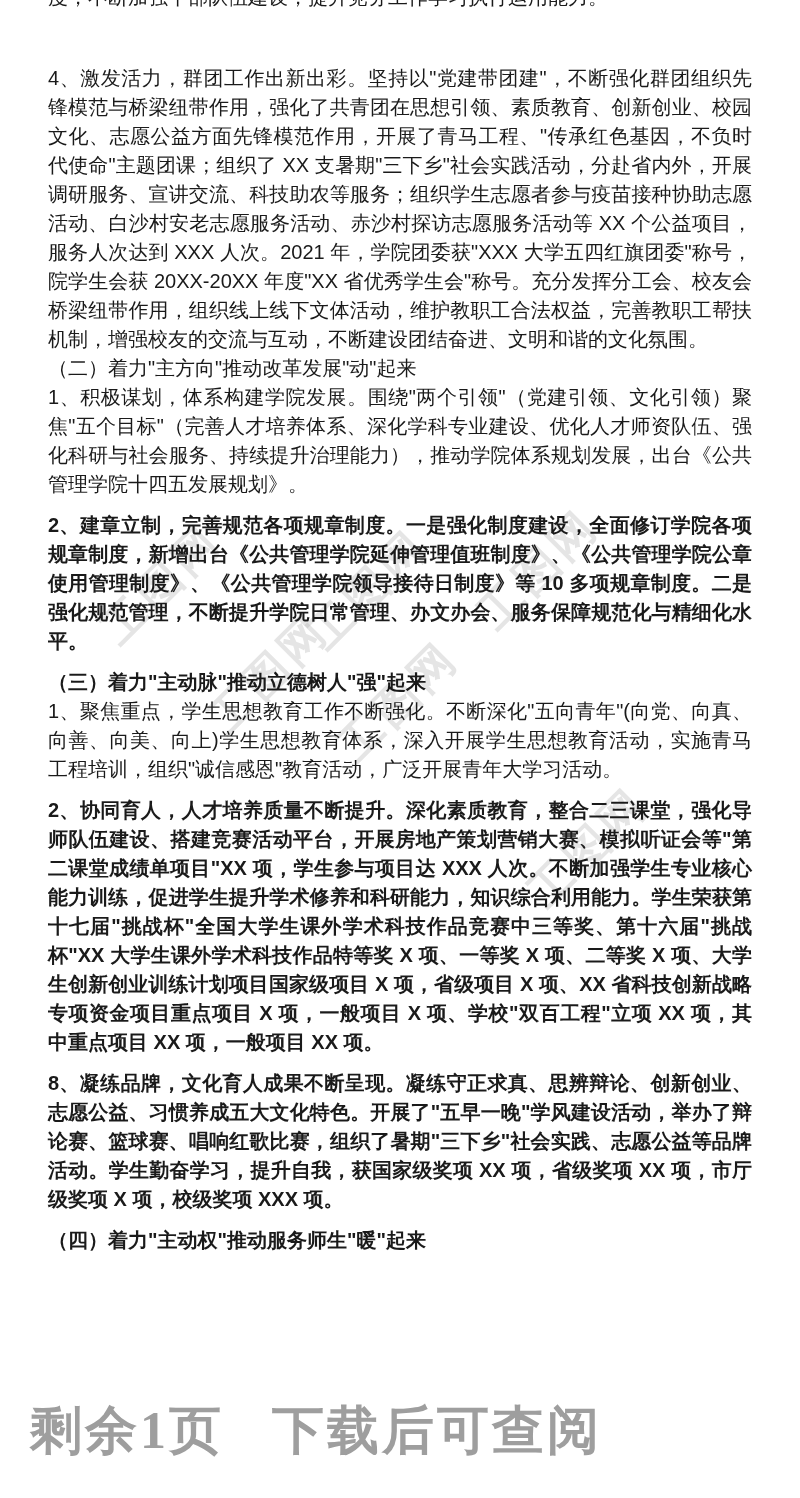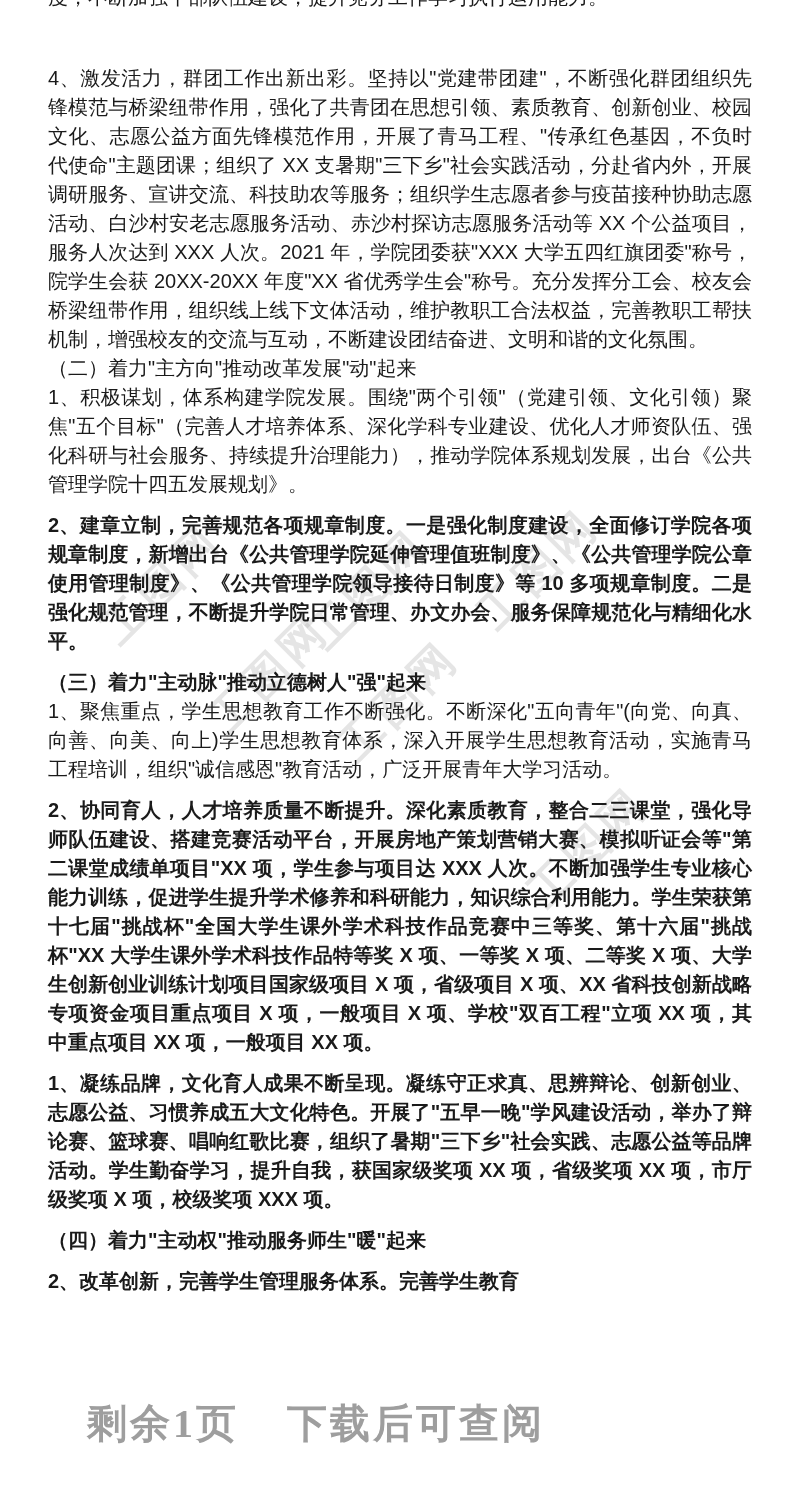--- a/index.html
+++ b/index.html
@@ -58,21 +58,21 @@
   .wm5 { left: 325px; top: 672px; }
   .wm6 { left: 515px; top: 818px; }
   
   .footer {
     position: absolute;
     left: 0; top: 1396px;
     width: 632px;
     text-align: center;
     font-family: "Liberation Serif", "DejaVu Serif", serif;
     font-weight: 700;
-    font-size: 40px;
+    font-size: 52px;
     color: #9e9e9e;
     letter-spacing: 3px;
   }
   .footer .spacer { display: inline-block; width: 48px; }
 </style>
 </head>
 <body>
 
 <div class="page">
 
@@ -96,26 +96,25 @@
     <p class="block">1、积极谋划，体系构建学院发展。围绕"两个引领"（党建引领、文化引领）聚焦"五个目标"（完善人才培养体系、深化学科专业建设、优化人才师资队伍、强化科研与社会服务、持续提升治理能力），推动学院体系规划发展，出台《公共管理学院十四五发展规划》。</p>
 
     <p class="block gap">2、建章立制，完善规范各项规章制度。一是强化制度建设，全面修订学院各项规章制度，新增出台《公共管理学院延伸管理值班制度》、《公共管理学院公章使用管理制度》、《公共管理学院领导接待日制度》等 10 多项规章制度。二是强化规范管理，不断提升学院日常管理、办文办会、服务保障规范化与精细化水平。</p>
 
     <p class="block gap">（三）着力"主动脉"推动立德树人"强"起来</p>
 
     <p class="block">1、聚焦重点，学生思想教育工作不断强化。不断深化"五向青年"(向党、向真、向善、向美、向上)学生思想教育体系，深入开展学生思想教育活动，实施青马工程培训，组织"诚信感恩"教育活动，广泛开展青年大学习活动。</p>
 
     <p class="block gap">2、协同育人，人才培养质量不断提升。深化素质教育，整合二三课堂，强化导师队伍建设、搭建竞赛活动平台，开展房地产策划营销大赛、模拟听证会等"第二课堂成绩单项目"XX 项，学生参与项目达 XXX 人次。不断加强学生专业核心能力训练，促进学生提升学术修养和科研能力，知识综合利用能力。学生荣获第十七届"挑战杯"全国大学生课外学术科技作品竞赛中三等奖、第十六届"挑战杯"XX 大学生课外学术科技作品特等奖 X 项、一等奖 X 项、二等奖 X 项、大学生创新创业训练计划项目国家级项目 X 项，省级项目 X 项、XX 省科技创新战略专项资金项目重点项目 X 项，一般项目 X 项、学校"双百工程"立项 XX 项，其中重点项目 XX 项，一般项目 XX 项。</p>
 
-    <p class="block gap">1、凝练品牌，文化育人成果不断呈现。凝练守正求真、思辨辩论、创新创业、志愿公益、习惯养成五大文化特色。开展了"五早一晚"学风建设活动，举办了辩论赛、篮球赛、唱响红歌比赛，组织了暑期"三下乡"社会实践、志愿公益等品牌活动。学生勤奋学习，提升自我，获国家级奖项 XX 项，省级奖项 XX 项，市厅级奖项 X 项，校级奖项 XXX 项。</p>
+    <p class="block gap">8、凝练品牌，文化育人成果不断呈现。凝练守正求真、思辨辩论、创新创业、志愿公益、习惯养成五大文化特色。开展了"五早一晚"学风建设活动，举办了辩论赛、篮球赛、唱响红歌比赛，组织了暑期"三下乡"社会实践、志愿公益等品牌活动。学生勤奋学习，提升自我，获国家级奖项 XX 项，省级奖项 XX 项，市厅级奖项 X 项，校级奖项 XXX 项。</p>
 
     <p class="block gap">（四）着力"主动权"推动服务师生"暖"起来</p>
 
 
-    <p class="block gap">2、改革创新，完善学生管理服务体系。完善学生教育</p>
 
   </div>
 
   <div class="footer">
     <span>剩余1页</span><span class="spacer"></span><span>下载后可查阅</span>
   </div>
 
 </div>
 
 </body></html>

